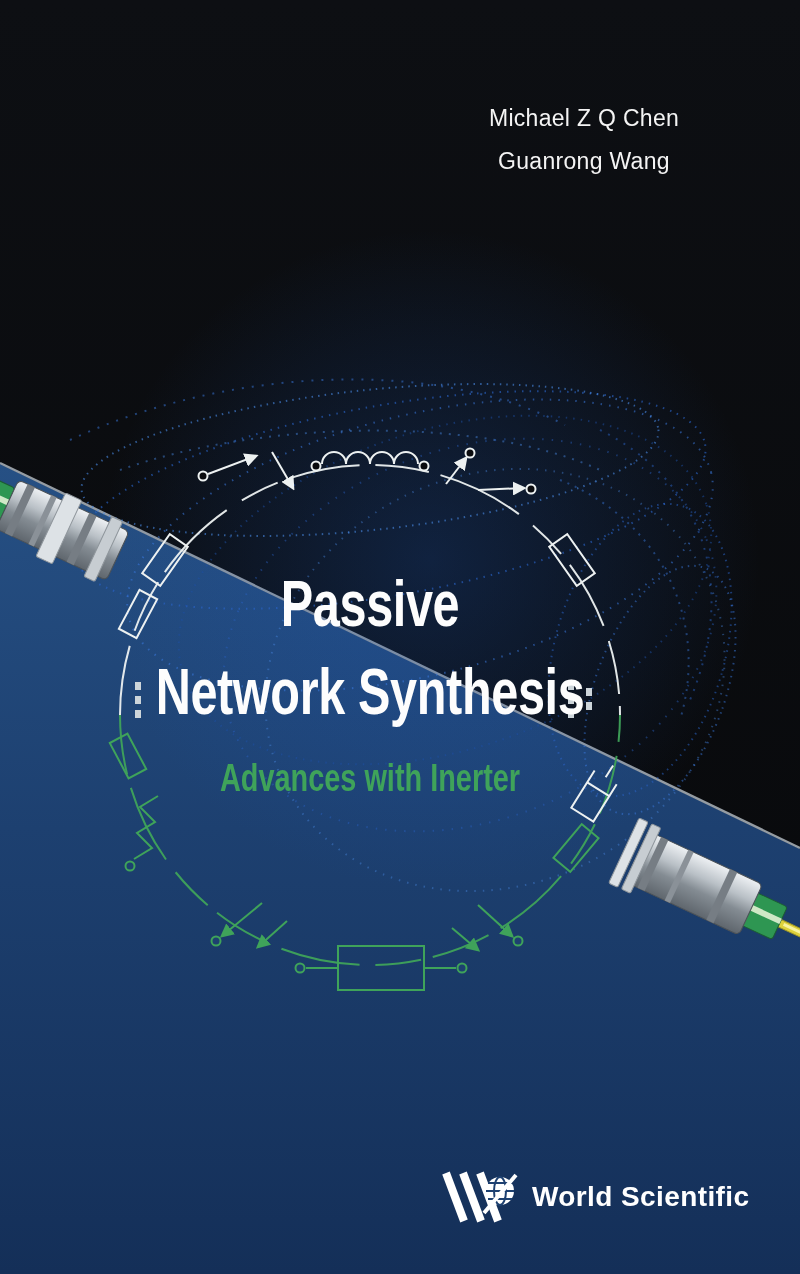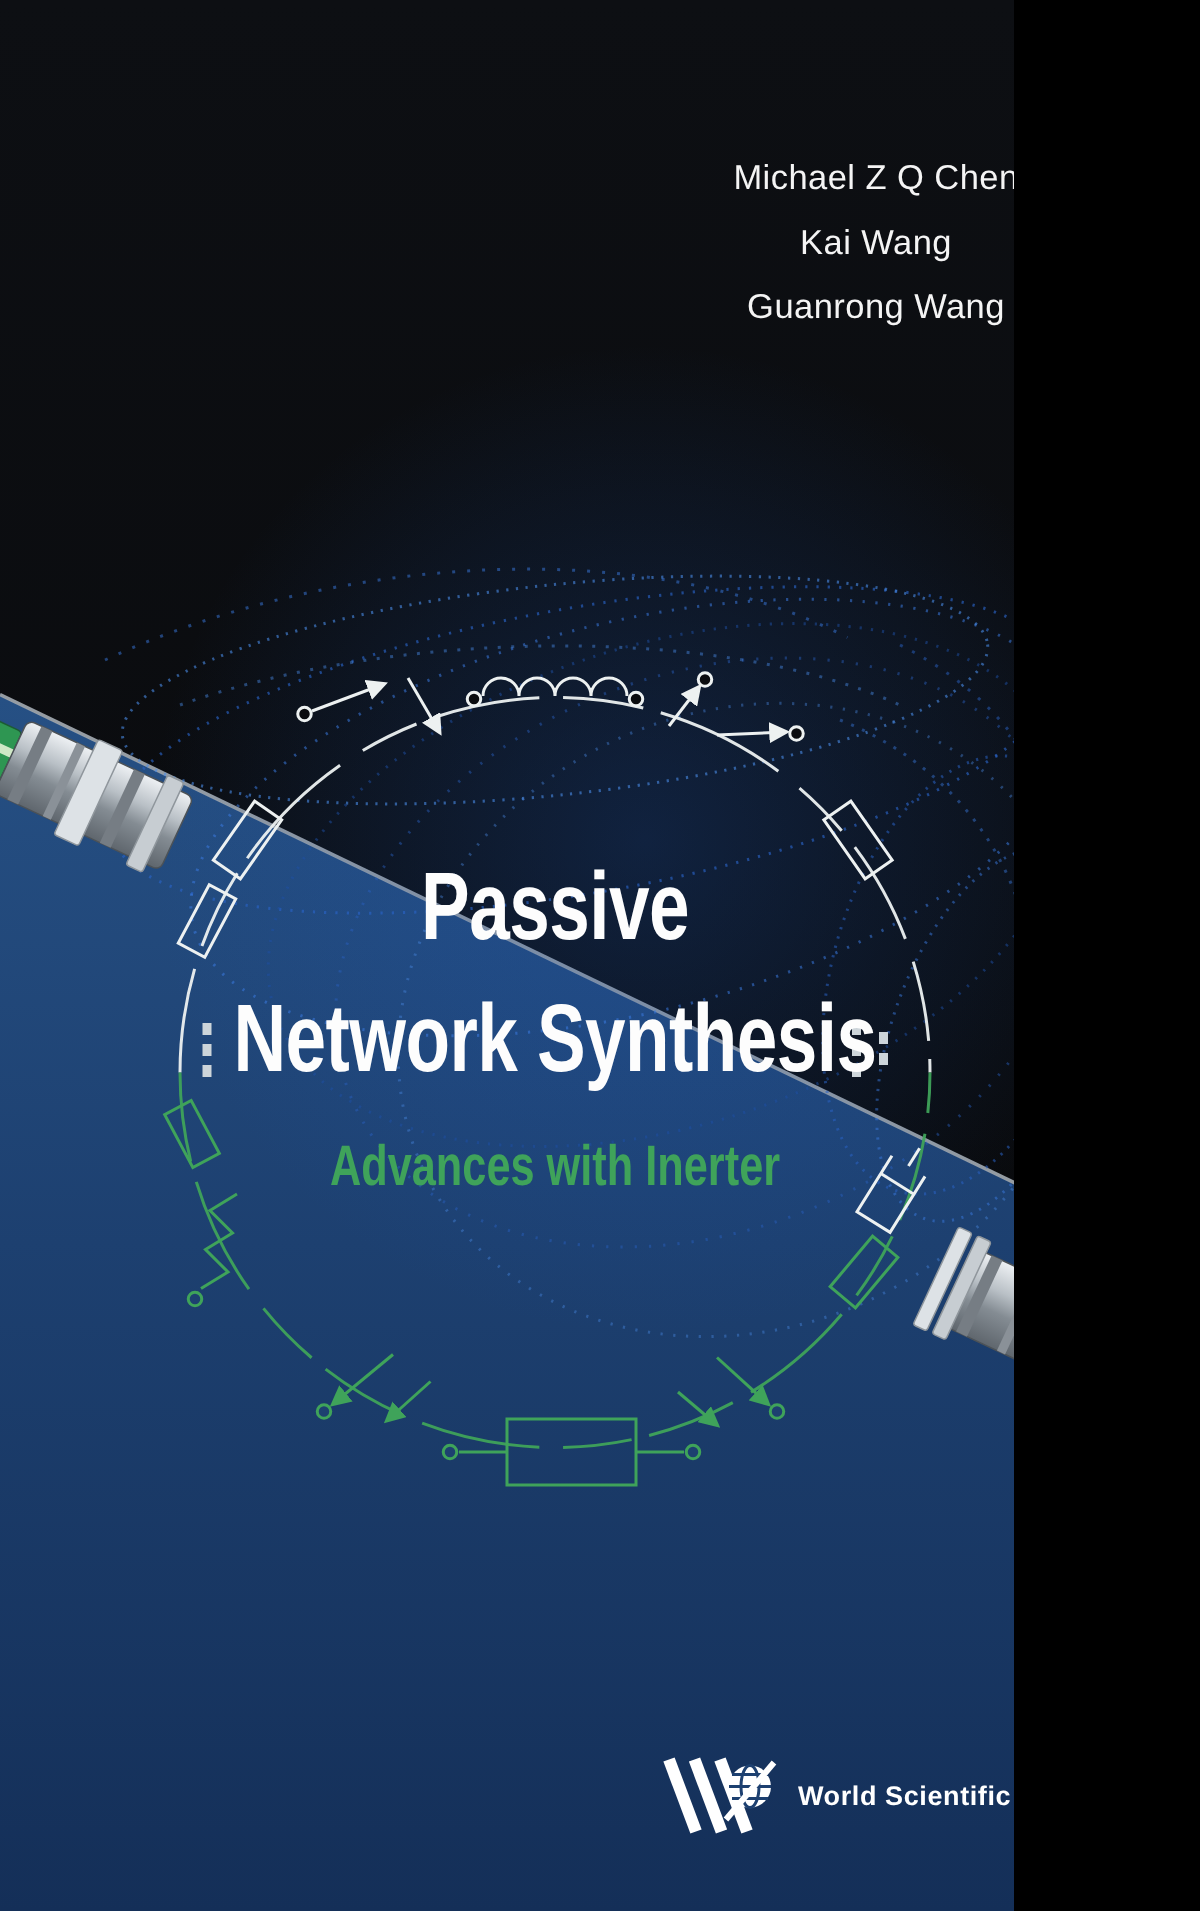--- a/index.html
+++ b/index.html
@@ -1,18 +1,18 @@
 <!DOCTYPE html>
 <html><head>
 <meta charset="utf-8">
 <style>
   html,body{margin:0;padding:0;background:#000;}
   .cover{
     position:relative;
-    width:676px;height:1274px;
+    width:800px;height:1274px;
     overflow:hidden;
     background:#0a0b0e;
     font-family:"Liberation Sans", sans-serif;
   }
   .cover svg.scene{position:absolute;left:0;top:0;z-index:1;}
   .authors{
     position:absolute;z-index:3;
     top:97px;left:384px;width:400px;
     text-align:center;
     color:#f4f4f4;font-size:23px;line-height:43px;font-weight:400;
@@ -33,21 +33,21 @@
     margin-top:18px;
     color:#3fa35a;font-size:38px;font-weight:700;line-height:48px;
     letter-spacing:0;white-space:nowrap;
   }
   .publisher{
     position:absolute;z-index:3;
     left:436px;top:1166px;height:62px;
     display:flex;align-items:center;gap:10px;
   }
   .publisher-name{
-    color:#ffffff;font-size:18px;font-weight:700;letter-spacing:.4px;
+    color:#ffffff;font-size:28px;font-weight:700;letter-spacing:.4px;
     white-space:nowrap;
   }
 </style>
 </head>
 <body>
 
 <div class="cover">
 
   <svg class="scene" width="800" height="1274" viewBox="0 0 800 1274">
     <defs>
@@ -175,21 +175,20 @@
       <rect x="-56" y="-28" width="8" height="56" fill="#767d84"></rect>
       <rect x="-26" y="-28" width="6" height="56" fill="#8a9198"></rect>
       <rect x="20" y="-28" width="8" height="56" fill="#767d84"></rect>
       <rect x="-84" y="-36" width="10" height="72" rx="2" fill="#dde2e6" stroke="#8f969c" stroke-width="1"></rect>
       <rect x="-70" y="-36" width="10" height="72" rx="2" fill="#c7cdd2" stroke="#8f969c" stroke-width="1"></rect>
     </g>
   </svg>
 
   <div class="authors">
     <div class="author">Michael Z Q Chen</div>
-    <div class="author">Kai Wang</div>
     <div class="author">Guanrong Wang</div>
   </div>
 
   <div class="title-group">
     <div class="title-line">Passive</div>
     <div class="title-line">Network Synthesis</div>
     <div class="subtitle">Advances with Inerter</div>
   </div>
 
   <div class="publisher">

